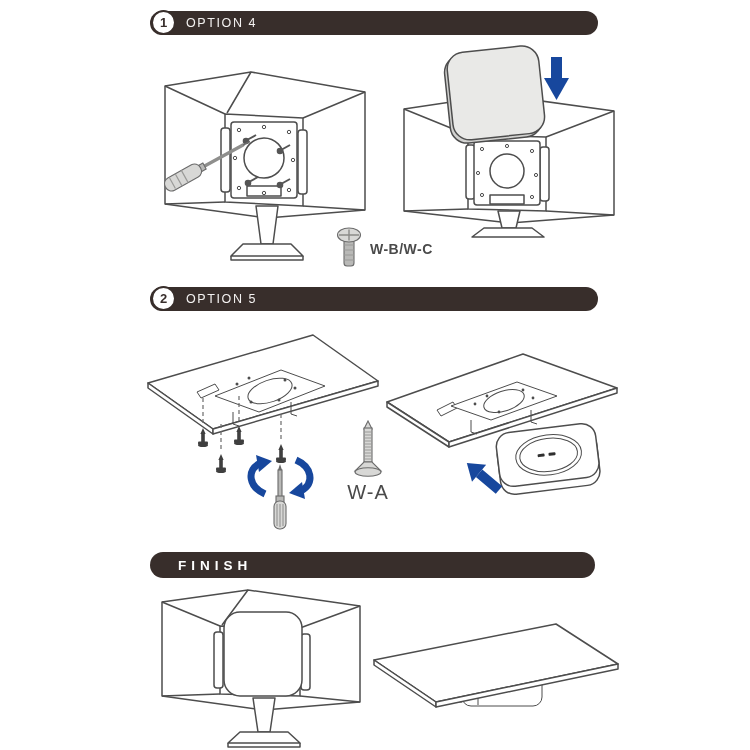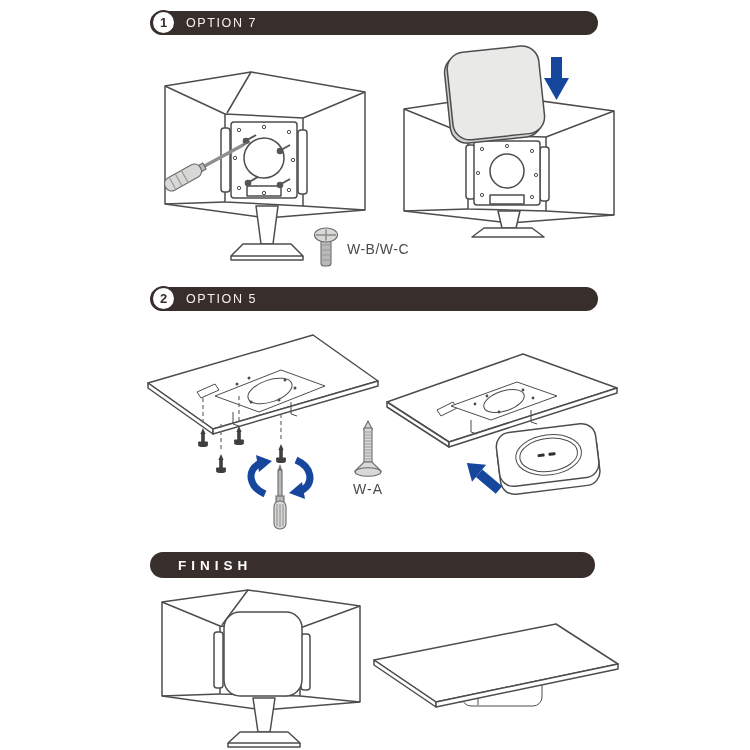--- a/index.html
+++ b/index.html
@@ -32,32 +32,32 @@
   .metal{fill:#d8d8d6;stroke:#6b6b6b;stroke-width:1.1;}
   .metal2{fill:#b9b9b7;stroke:#6b6b6b;stroke-width:1.1;}
   .grip{stroke:#9a9a98;stroke-width:1.2;fill:none;}
   .screwdark{fill:#3f3f3f;stroke:none;}
   .devfill{fill:#e9e9e7;stroke:#4d4d4d;stroke-width:1.5;}
   .devside{fill:#d2d2d0;stroke:#4d4d4d;stroke-width:1.5;}
 
   .screw-row{position:absolute;display:flex;align-items:center;gap:8px;}
   .screw-col{position:absolute;display:flex;flex-direction:column;align-items:center;}
   .screw-label{font-size:14px;color:#4a4a4a;letter-spacing:.5px;}
-  .screw-label.big{font-size:14px;margin-top:3px;letter-spacing:1px;}
+  .screw-label.big{font-size:20px;margin-top:3px;letter-spacing:1px;}
 </style>
 </head>
 <body>
 
 <div class="sheet">
 
   <div class="bar" style="top:11px;">
     <div class="step-circle">
       <span>1</span>
     </div>
-    <div class="step-label">OPTION 7</div>
+    <div class="step-label">OPTION 4</div>
     <div class="bar-title">Mount it Behind The Monitor</div>
   </div>
 
   <svg class="illus" style="left:155px;top:58px;" width="220" height="212" viewBox="0 0 220 212">
 
     <g>
       <path class="bluearc" style="stroke-width:6.5" d="M70,64 C52,52 32,58 28,74 C24,90 38,102 56,100"></path>
       <polygon class="blue" points="80,62 63,54 66,73"></polygon>
     </g>
 
@@ -108,21 +108,21 @@
       <g transform="translate(46,110) rotate(-29)">
           <rect class="metal2" x="-4" y="-3.4" width="8" height="6.8"></rect>
         </g>
       <g transform="translate(28,119.5) rotate(-29)">
         <rect class="metal" x="-20" y="-7" width="40" height="14" rx="6.5"></rect>
         <path class="grip" d="M-12,-6 V6 M-5,-6.8 V6.8 M2,-7 V7"></path>
       </g>
     </g>
   </svg>
 
-  <div class="screw-row" style="left:313px;top:226px;">
+  <div class="screw-row" style="left:336px;top:226px;font-weight:bold;">
     <svg width="26" height="46" viewBox="0 0 26 46">
       <rect class="metal2" x="8" y="13" width="10" height="27" rx="3"></rect>
       <path class="grip" d="M8,19 h10 M8,24 h10 M8,29 h10 M8,34 h10"></path>
       <ellipse class="metal" cx="13" cy="9" rx="11.5" ry="7"></ellipse>
       <path d="M13,3.5 V14.5 M3,9 H23" stroke="#8a8a88" stroke-width="1.4" fill="none"></path>
     </svg>
     <div class="screw-label">W-B/W-C</div>
   </div>
 
   <svg class="illus" style="left:398px;top:45px;" width="225" height="195" viewBox="0 0 225 195">

